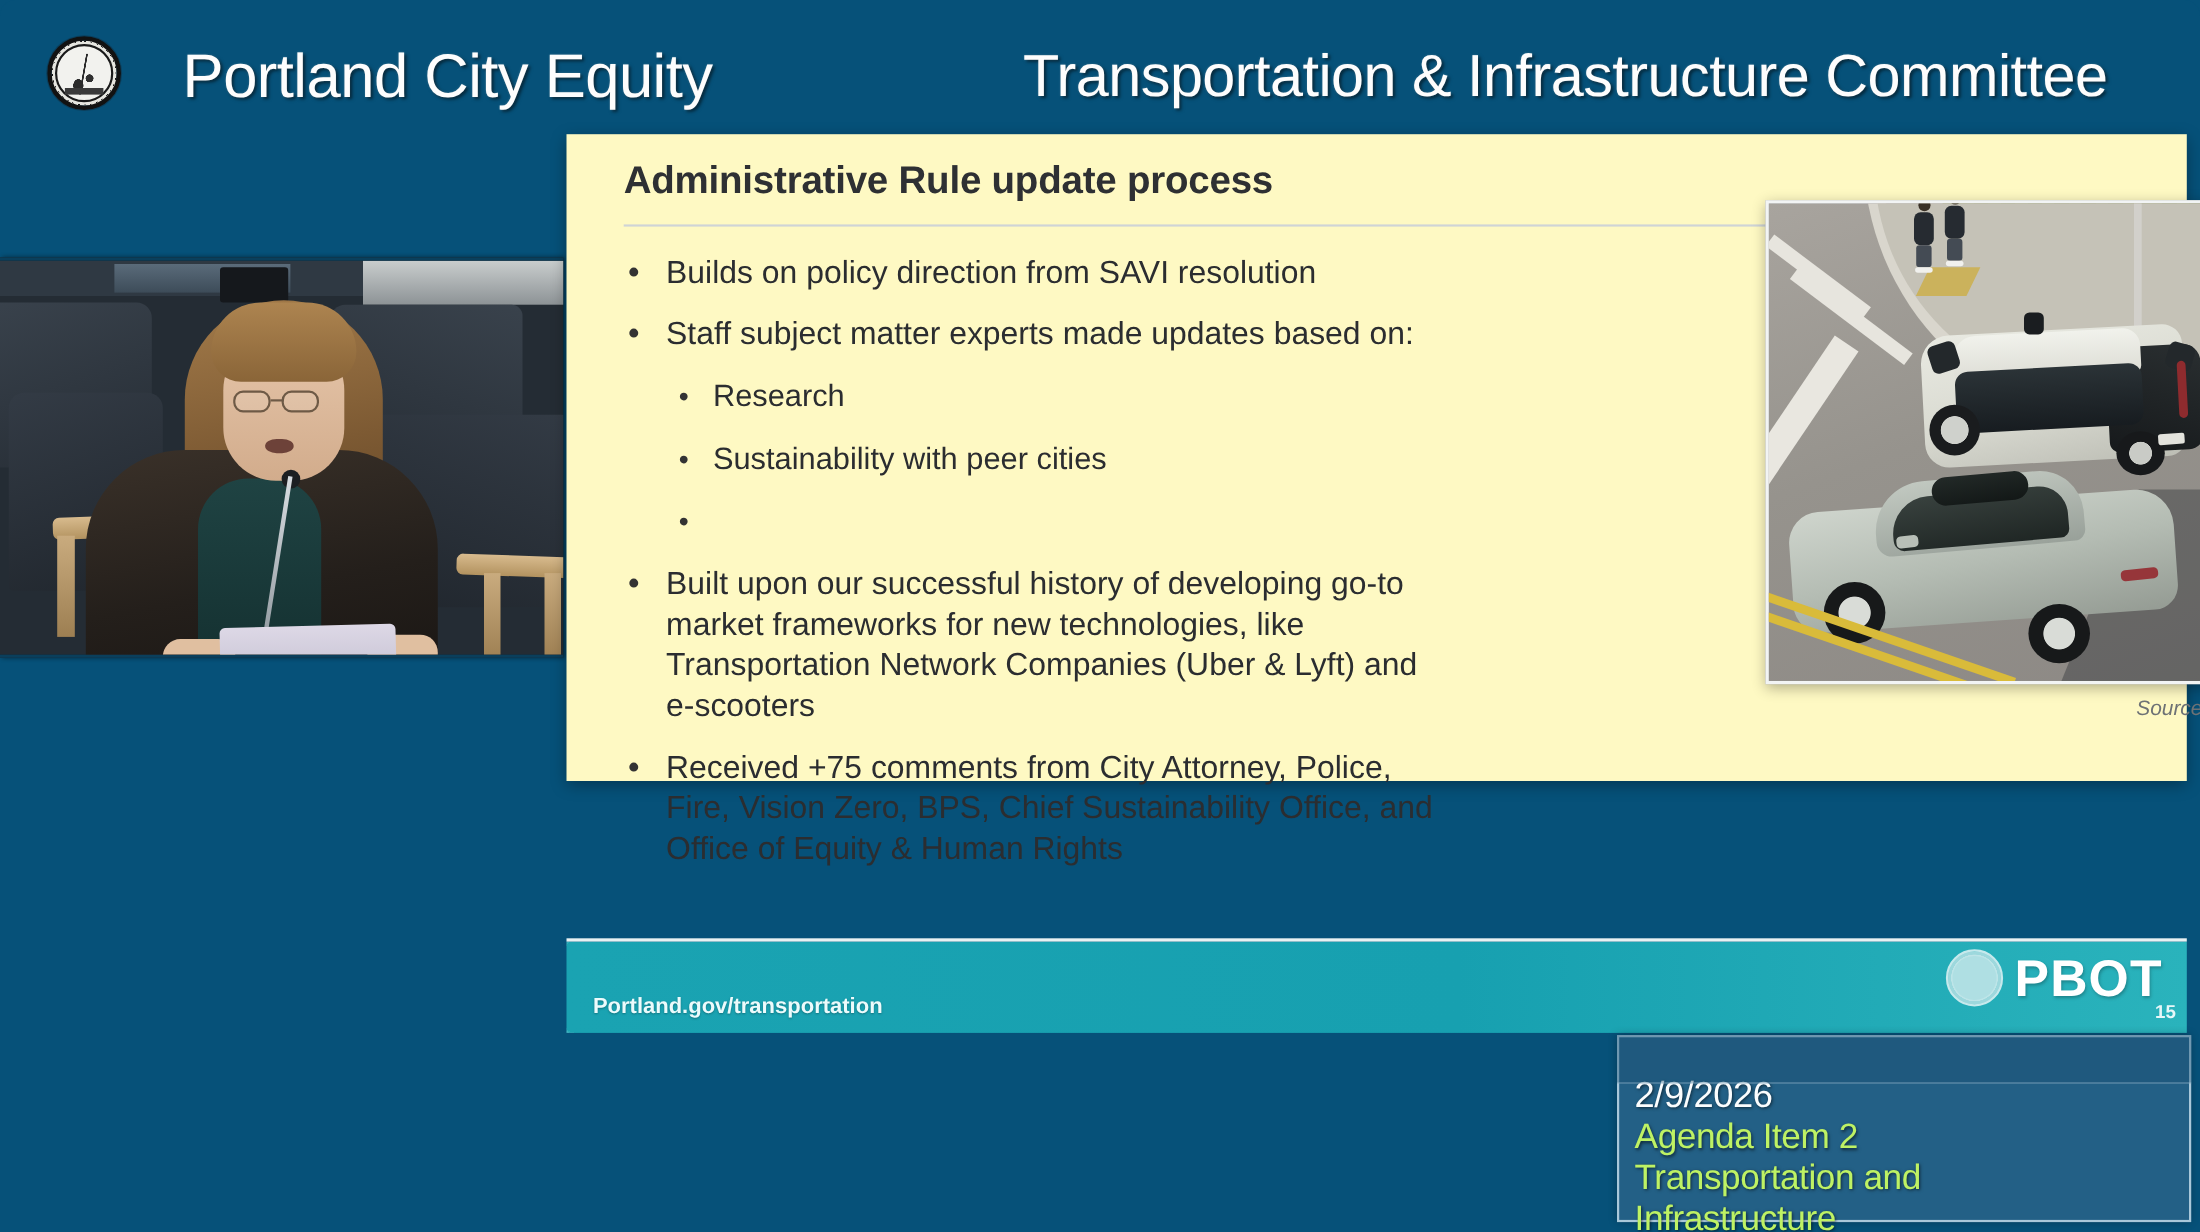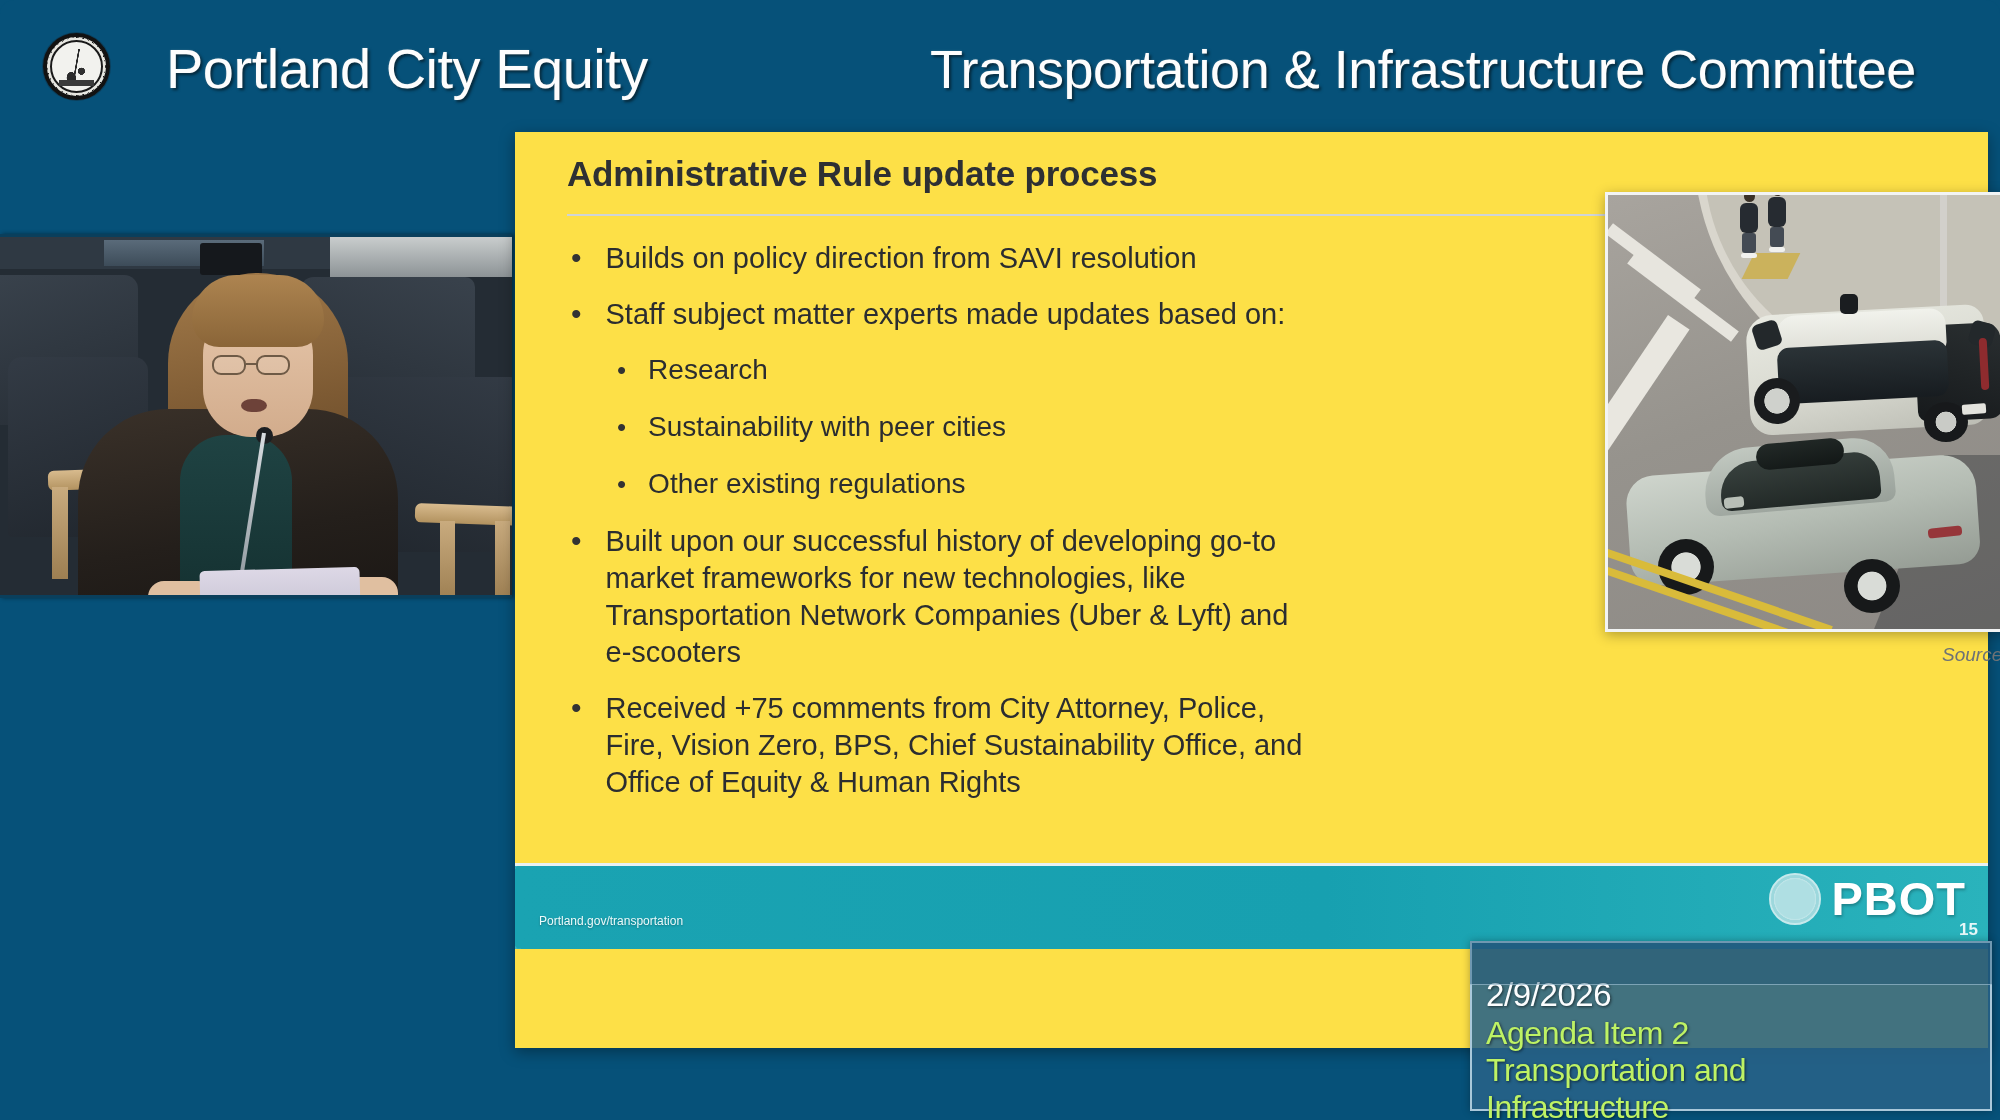--- a/index.html
+++ b/index.html
@@ -115,22 +115,22 @@
     background:#1c1f22; border-radius:50%; }
   #video .paper { position:absolute; left:200px; top:332px; width:160px; height:44px;
     background:linear-gradient(180deg,#ddd8e6,#c8c4d4); border-radius:5px; transform:rotate(-1.5deg); }
   #video .handL { position:absolute; left:148px; top:344px; width:66px; height:34px;
     background:#e0bfa0; border-radius:16px; }
   #video .handR { position:absolute; left:334px; top:340px; width:64px; height:36px;
     background:#e0bfa0; border-radius:16px; }
 
   
   #slide {
-    position:absolute; left:515px; top:132px; width:1473px; height:916px;
-    background:#fde047;
+    position:absolute; left:515px; top:122px; width:1473px; height:588px;
+    background:#fef9c3;
     box-shadow:0 4px 14px rgba(0,0,0,.35);
   }
   #slide-title {
     position:absolute; left:52px; top:22px; font-size:35px; font-weight:700;
     color:#2e3033; letter-spacing:-0.2px; font-stretch:condensed;
   }
   #title-rule { position:absolute; left:52px; top:82px; width:1380px; height:2px; background:#cfd4d6; }
 
   .bullets { position:absolute; left:56px; top:108px; width:740px; }
   .b1 { display:flex; gap:24px; margin-bottom:19px; }
@@ -229,21 +229,21 @@
   #slide-footer {
     position:absolute; left:0; top:731px; width:1473px; height:86px;
     background:
       linear-gradient(120deg, rgba(255,255,255,.10) 0 2px, rgba(0,0,0,0) 2px 30px),
       linear-gradient(62deg, rgba(255,255,255,.09) 0 2px, rgba(0,0,0,0) 2px 46px),
       linear-gradient(14deg, rgba(255,255,255,.07) 0 2px, rgba(0,0,0,0) 2px 24px),
       linear-gradient(90deg,#1aa3b2 0%, #17a0b0 55%, #2ab3bc 100%);
     border-top:3px solid #e8f1f2;
   }
   #footer-url {
-    position:absolute; left:24px; top:48px; color:#ecfbfc; font-size:12px; font-weight:400;
+    position:absolute; left:24px; top:48px; color:#ecfbfc; font-size:20px; font-weight:700;
     text-shadow:0 1px 2px rgba(0,0,0,.3);
   }
   #pbot-logo { position:absolute; right:22px; top:7px; display:flex; align-items:center; gap:10px; }
   #pbot-seal { width:52px; height:52px; border-radius:50%;
     background:radial-gradient(circle,#bfe5e8 0 62%, #8fd2d8 63% 100%);
     border:2px solid #d8f0f2; opacity:.9;
     box-shadow:inset 0 0 0 4px rgba(255,255,255,.25); }
   #pbot-word { color:#ffffff; font-size:47px; font-weight:700; letter-spacing:1px;
     text-shadow:1px 2px 3px rgba(0,0,0,.25); line-height:48px; }
   #slide-number { position:absolute; right:10px; top:54px; color:#e6f7f8; font-size:17px; font-weight:700; }
@@ -332,21 +332,20 @@
       <div class="b2">
         <span class="dot">•</span>
         <span class="txt">Research</span>
       </div>
       <div class="b2">
         <span class="dot">•</span>
         <span class="txt">Sustainability with peer cities</span>
       </div>
       <div class="b2">
         <span class="dot">•</span>
-        <span class="txt">Other existing regulations</span>
       </div>
       <div class="b1">
         <span class="dot">•</span>
         <span class="txt">Built upon our successful history of developing go-to market frameworks for new technologies, like Transportation Network Companies (Uber &amp; Lyft) and e-scooters</span>
       </div>
       <div class="b1">
         <span class="dot">•</span>
         <span class="txt">Received +75 comments from City Attorney, Police, Fire, Vision Zero, BPS, Chief Sustainability Office, and Office of Equity &amp; Human Rights</span>
       </div>
     </div>

